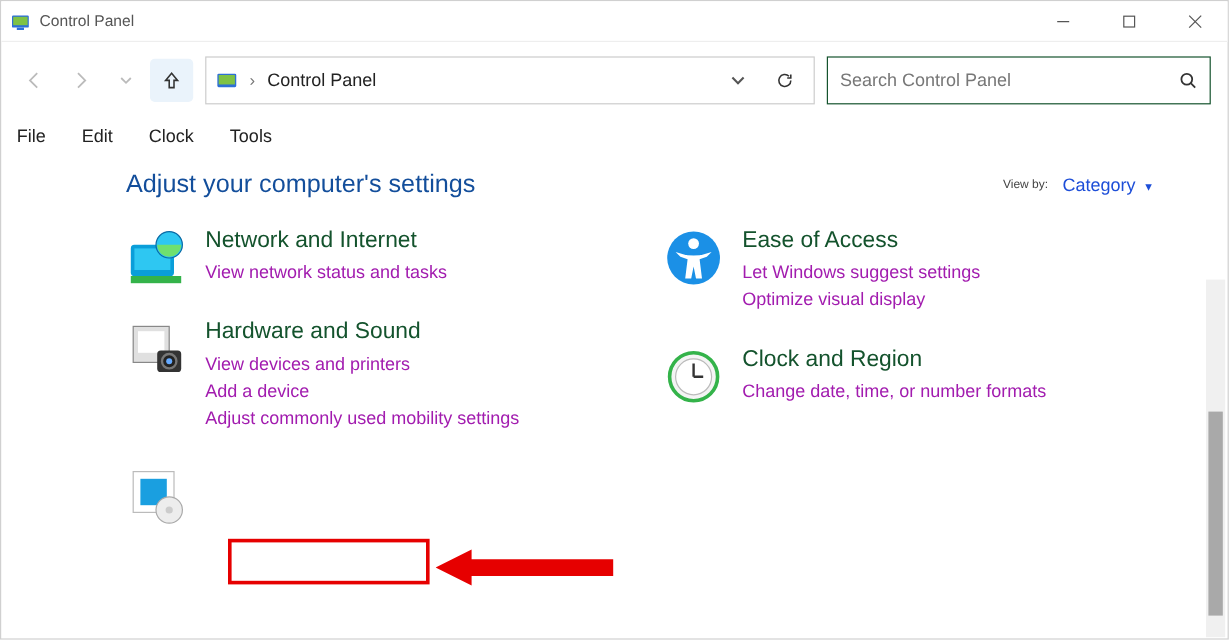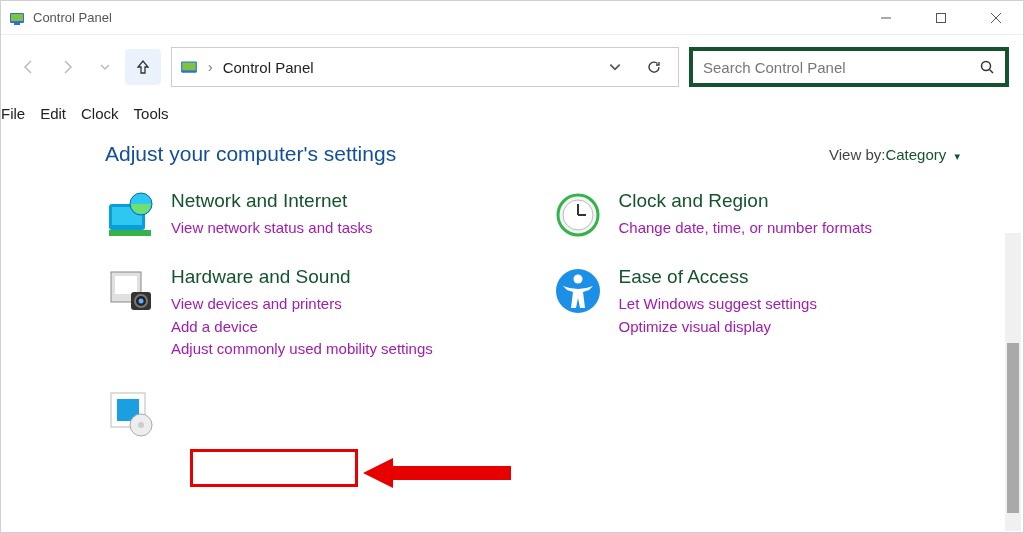--- a/index.html
+++ b/index.html
@@ -66,34 +66,34 @@
     padding: 0 8px;
     gap: 8px;
   }
   .addressbar .crumb-icon { width:18px; height:18px; display:inline-flex; }
   .addressbar .sep { color: #777; padding: 0 2px; }
   .addressbar .crumb { font-size: 15px; color: #222; }
   .addressbar .spacer { flex:1; }
   .addressbar .dd, .addressbar .refresh { color:#555; padding: 0 8px; }
   .searchbox {
     width: 320px; height: 40px;
-    border: 4px solid #14532d;
+    border: 1px solid #14532d;
     display: flex; align-items: center;
     padding: 0 10px;
     color: #777;
     font-size: 15px;
   }
   .searchbox .ph { flex:1; }
   .searchbox .sicon { color:#333; }
 
   
   .menubar {
     display: flex;
-    gap: 15px;
-    padding: 6px 12px 10px 0;
+    gap: 30px;
+    padding: 6px 12px 10px 13px;
     font-size: 15px;
     color: #222;
   }
   .menubar .menu-item { }
 
   
   .content {
     padding: 10px 63px 0 104px;
     position: relative;
     height: calc(533px - 34px - 64px - 36px);
@@ -103,22 +103,22 @@
     display: flex;
     align-items: center;
     margin-bottom: 24px;
   }
   .heading {
     color: #134e9b;
     font-size: 21px;
     font-weight: 400;
     flex: 1;
   }
-  .viewby { color: #444; font-size: 15px; }
-  .viewby-cat { color: #14532d; font-size: 15px; }
+  .viewby { color: #444; font-size: 10px; margin-right: 12px; }
+  .viewby-cat { color: #1d4ed8; font-size: 15px; }
   .viewby-cat .caret { font-size: 11px; margin-left: 4px; }
 
   .cols {
     display: flex;
     gap: 40px;
   }
   .col { flex: 1; }
   .cat {
     display: flex;
     gap: 16px;
@@ -337,44 +337,44 @@
         </div>
       </div>
 
     </div>
 
     <div class="col">
 
       <div class="cat">
         <div class="icon">
           <svg width="50" height="50" viewBox="0 0 50 50">
+            <circle cx="25" cy="25" r="22" fill="#1b90e6"></circle>
+            <circle cx="25" cy="13" r="4.5" fill="#fff"></circle>
+            <path d="M10 20 Q25 26 40 20 L36 24 L30 26 L32 42 L27 42 L25 32 L23 42 L18 42 L20 26 L14 24 Z" fill="#fff"></path>
+          </svg>
+        </div>
+        <div class="body">
+          <span class="title">Ease of Access</span>
+          <span class="link">Let Windows suggest settings</span>
+          <span class="link">Optimize visual display</span>
+        </div>
+      </div>
+
+      <div class="cat">
+        <div class="icon">
+          <svg width="50" height="50" viewBox="0 0 50 50">
             <circle cx="25" cy="25" r="20" fill="#f4f4f4" stroke="#34b34a" stroke-width="3"></circle>
             <circle cx="25" cy="25" r="15" fill="#fff" stroke="#bbb"></circle>
             <line x1="25" y1="25" x2="25" y2="14" stroke="#333" stroke-width="2"></line>
             <line x1="25" y1="25" x2="33" y2="25" stroke="#333" stroke-width="2"></line>
           </svg>
         </div>
         <div class="body">
           <span class="title">Clock and Region</span>
           <span class="link">Change date, time, or number formats</span>
-        </div>
-      </div>
-
-      <div class="cat">
-        <div class="icon">
-          <svg width="50" height="50" viewBox="0 0 50 50">
-            <circle cx="25" cy="25" r="22" fill="#1b90e6"></circle>
-            <circle cx="25" cy="13" r="4.5" fill="#fff"></circle>
-            <path d="M10 20 Q25 26 40 20 L36 24 L30 26 L32 42 L27 42 L25 32 L23 42 L18 42 L20 26 L14 24 Z" fill="#fff"></path>
-          </svg>
-        </div>
-        <div class="body">
-          <span class="title">Ease of Access</span>
-          <span class="link">Let Windows suggest settings</span>
-          <span class="link">Optimize visual display</span>
         </div>
       </div>
 
     </div>
   </div>
 </div>
 
 <div class="highlight-box"></div>
 <div class="arrow-wrap">
   <svg width="150" height="34">

